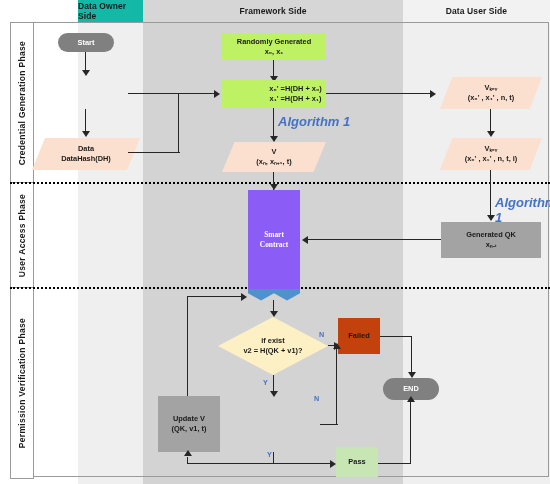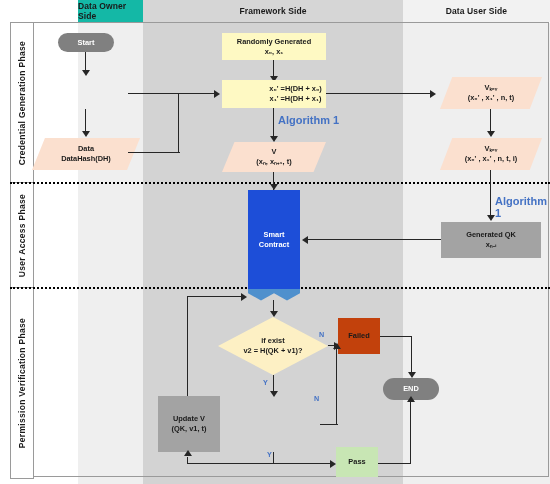--- a/index.html
+++ b/index.html
@@ -26,27 +26,27 @@
              color:#1a1a1a;white-space:nowrap;letter-spacing:.3px;}
   .rail-cred{top:22px;height:160px;}
   .rail-user{top:182px;height:105px;}
   .rail-perm{top:287px;height:190px;}
 
   .phasediv{position:absolute;left:10px;right:0;border-top:2px dotted #000;}
 
   
   .node{position:absolute;display:flex;flex-direction:column;justify-content:center;
         text-align:center;font-size:7.4px;font-weight:bold;color:#1a1a1a;line-height:1.35;box-sizing:border-box;}
-  .blue{background:#fef9c3;}
+  .blue{background:#bef264;}
   .blue2{background:#a3a3a3;}
   .peach{background:#fbe0cf;}
   .orange{background:#c2410c;}
   .green{background:#c8e6b4;}
   .grey-pill{background:#808080;color:#ffffff;border-radius:12px;}
-  .smart{background:#1d4ed8;color:#ffffff;}
+  .smart{background:#8b5cf6;color:#ffffff;font-family:Liberation Serif, serif;}
 
   .para{clip-path:polygon(12% 0,100% 0,88% 100%,0% 100%);}
   .diamond{background:transparent;}
   .diamond .dshape{position:absolute;inset:0;background:#fdf0c4;
       clip-path:polygon(50% 0,100% 50%,50% 100%,0 50%);}
   .diamond .dtext{position:relative;z-index:2;width:100%;}
 
   
   .smart-wave{position:absolute;left:0;width:100%;height:12px;bottom:-11px;background:#4f90cd;
       clip-path:polygon(0 0,100% 0,100% 35%,75% 95%,50% 35%,25% 95%,0 35%);}
@@ -54,21 +54,21 @@
   
   .ln{position:absolute;background:#262626;}
   .lnv{width:1.4px;}
   .lnh{height:1.4px;}
   .arw{position:absolute;width:0;height:0;}
   .arw-d{border-left:4px solid transparent;border-right:4px solid transparent;border-top:6px solid #262626;}
   .arw-u{border-left:4px solid transparent;border-right:4px solid transparent;border-bottom:6px solid #262626;}
   .arw-r{border-top:4px solid transparent;border-bottom:4px solid transparent;border-left:6px solid #262626;}
   .arw-l{border-top:4px solid transparent;border-bottom:4px solid transparent;border-right:6px solid #262626;}
 
-  .algo{position:absolute;font-size:11px;font-weight:bold;color:#4472c4;}
+  .algo{position:absolute;font-size:13px;font-weight:bold;color:#4472c4;font-style:italic;}
   .yn{position:absolute;font-size:7.2px;font-weight:bold;color:#4472c4;}
   .frame-outline{position:absolute;left:10px;top:22px;width:539px;height:455px;
         border:1px solid #9a9a9a;box-sizing:border-box;pointer-events:none;}
 </style>
 </head>
 <body>
 
 <div id="canvas">
 
   <div class="lane lane-owner"></div>

